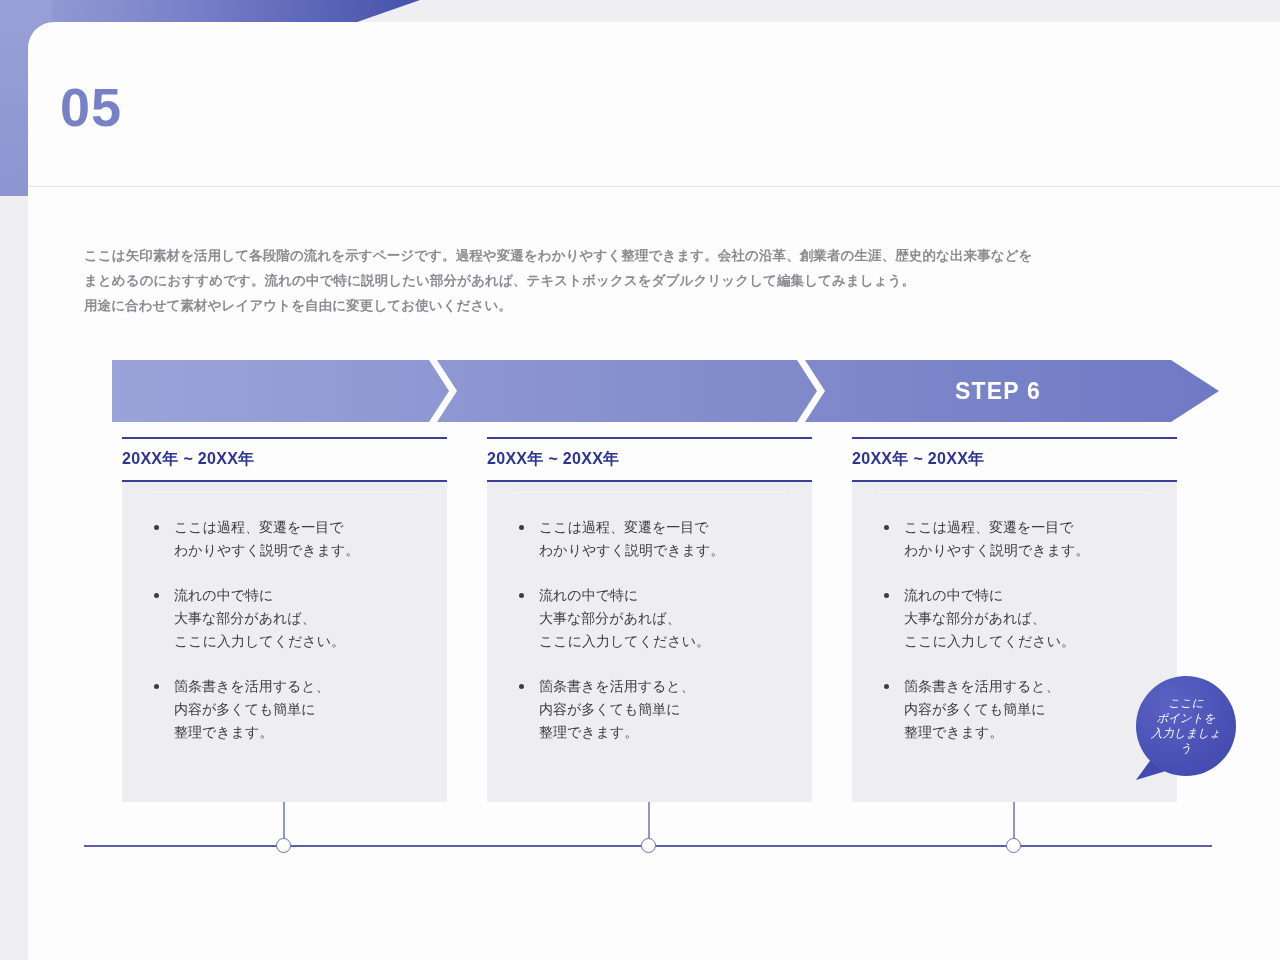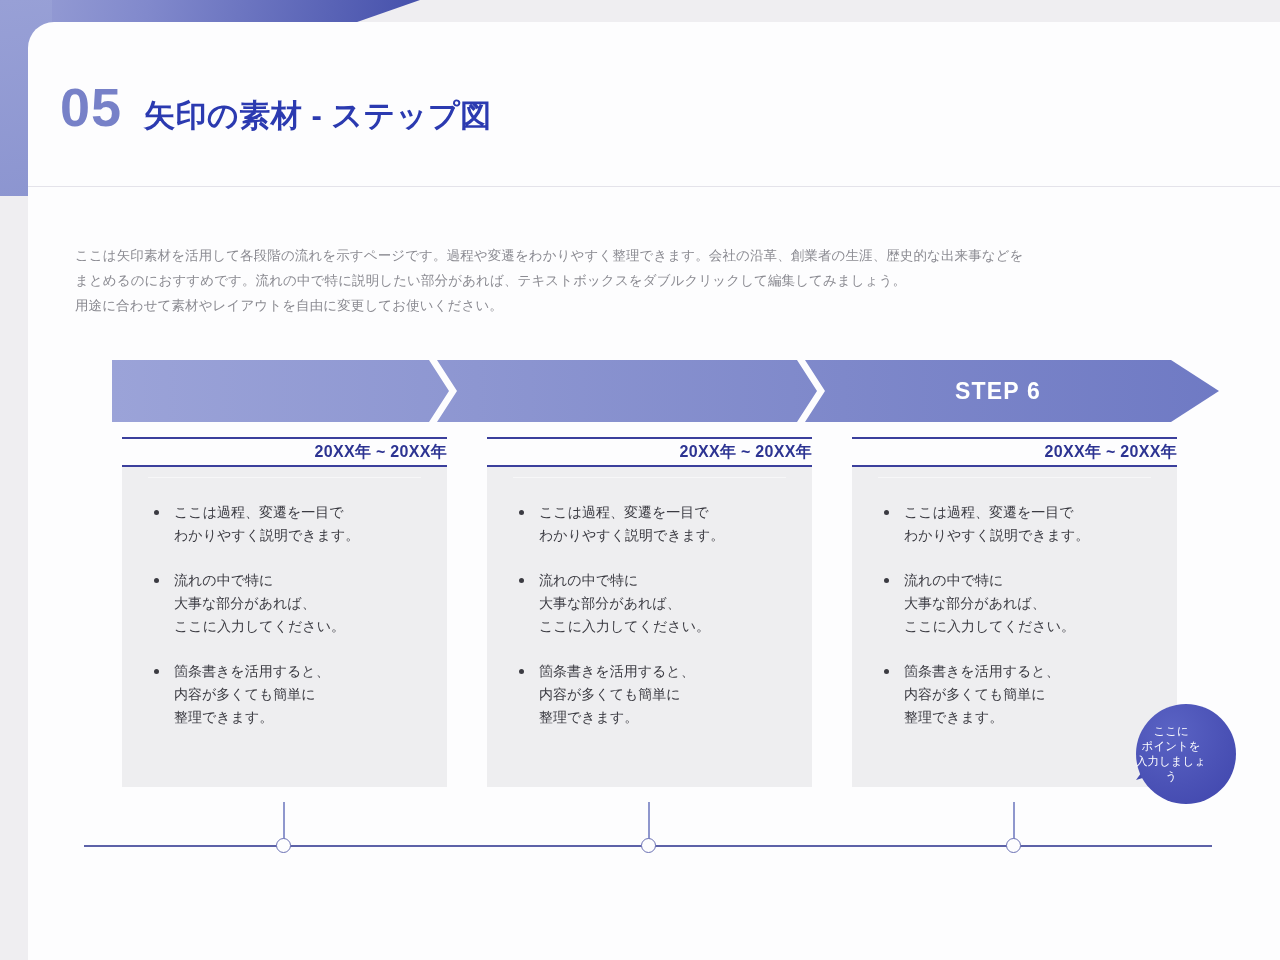--- a/index.html
+++ b/index.html
@@ -96,27 +96,28 @@
     left: 28px;
     top: 186px;
     width: 1252px;
     height: 1px;
     background: #e4e3ea;
   }
 
   
   .intro {
     position: absolute;
-    left: 75px;
+    left: 84px;
     top: 243px;
     width: 1110px;
     font-size: 13.5px;
     line-height: 25px;
     color: #8b8b92;
     letter-spacing: 0.1px;
+    font-weight: bold;
   }
   .intro p { white-space: pre-wrap; }
 
   
   .steps {
     position: absolute;
     left: 84px;
     top: 360px;
     width: 1135px;
     height: 480px;
@@ -158,26 +159,26 @@
 
   
   .col {
     position: absolute;
     top: 77px;
     width: 325px;
   }
 
   .date-head {
     position: relative;
-    height: 30px;
+    height: 45px;
     border-top: 2.5px solid #3b3f9c;
     border-bottom: 2.5px solid #3b3f9c;
     display: flex;
     align-items: center;
-    justify-content: flex-end;
+    justify-content: flex-start;
   }
 
   .date-text {
     font-size: 16px;
     font-weight: bold;
     color: #2d3492;
     letter-spacing: 0.3px;
   }
 
   .card {
@@ -246,32 +247,34 @@
     height: 15px;
     border: 1.6px solid #6b71b4;
     border-radius: 50%;
     background: #fdfdfe;
   }
 
   
   .bubble {
     position: absolute;
     left: 1136px;
-    top: 704px;
+    top: 676px;
     width: 100px;
     height: 100px;
     border-radius: 50%;
     background: radial-gradient(circle at 35% 28%, #5a63c4 0%, #4b52b6 55%, #3f45ac 100%);
     display: flex;
     align-items: center;
+    justify-content: center;
     text-align: center;
     color: #ffffff;
     font-size: 11.5px;
     line-height: 15px;
     white-space: pre-line;
+    font-style: italic;
   }
 
   .bubble-tail {
     position: absolute;
     left: 1136px;
     top: 748px;
     width: 30px;
     height: 32px;
     background: #434aaf;
     clip-path: polygon(100% 0, 100% 72%, 0 100%, 48% 38%);
@@ -282,21 +285,20 @@
 
 <div class="bg-root">
   <div class="top-band"></div>
   <div class="left-band"></div>
   <div class="sheet"></div>
 </div>
 
 <div class="header">
   <div class="header-inner">
     <span class="page-number">05</span>
-    <span class="page-title">矢印の素材 - ステップ図</span>
   </div>
 </div>
 <div class="header-divider"></div>
 
 <div class="intro">
   <p>ここは矢印素材を活用して各段階の流れを示すページです。過程や変遷をわかりやすく整理できます。会社の沿革、創業者の生涯、歴史的な出来事などを
 まとめるのにおすすめです。流れの中で特に説明したい部分があれば、テキストボックスをダブルクリックして編集してみましょう。
 用途に合わせて素材やレイアウトを自由に変更してお使いください。</p>
 </div>
 

